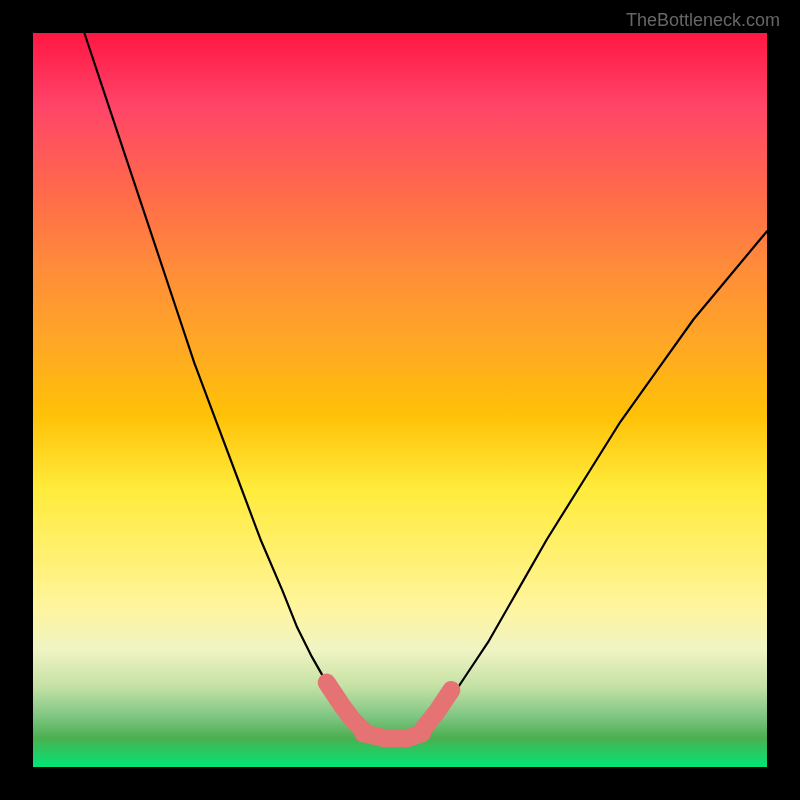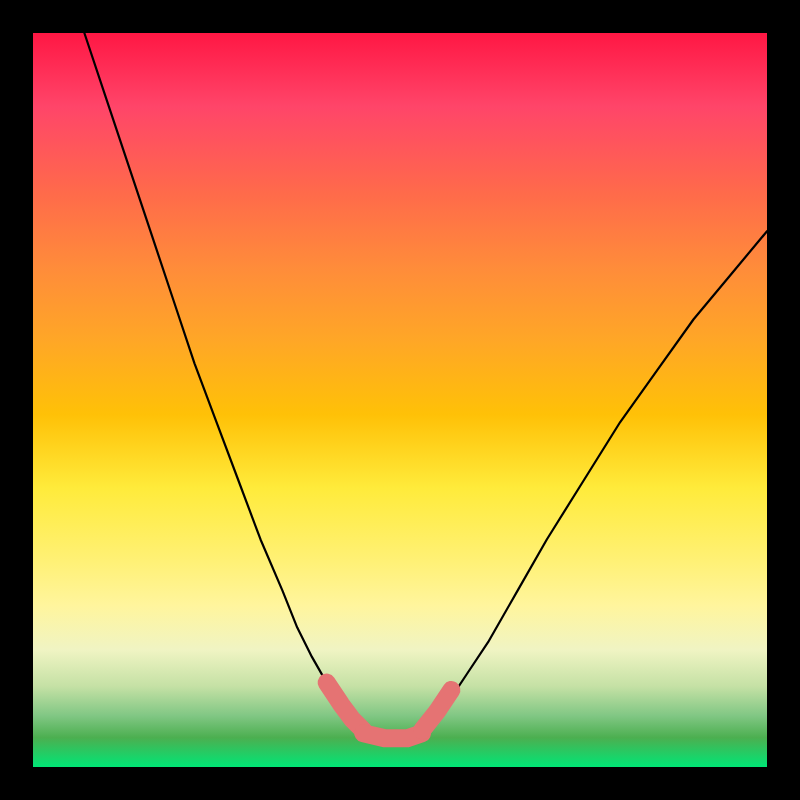--- a/index.html
+++ b/index.html
@@ -49,20 +49,21 @@
     top: 33px;
     width: 734px;
     height: 734px;
     overflow: visible;
   }
 </style>
 </head>
 <body>
 <div class="container">
   <div class="plot-area"></div>
+  <div class="watermark">TheBottleneck.com</div>
   <svg class="curves" viewBox="0 0 734 734" preserveAspectRatio="none">
     <g id="chart-paths">
         <path d="M51.38 0.00 L73.40 66.06 L95.42 132.12 L117.44 198.18 L139.46 264.24 L161.48 330.30 L183.50 389.02 L205.52 447.74 L227.54 506.46 L249.56 557.84 L264.24 594.54 L278.92 623.90 L293.60 649.59 L308.28 671.61 L319.29 686.29 L330.30 697.30" fill="none" stroke="#000000" stroke-width="2.2" stroke-linecap="round" stroke-linejoin="round"></path>
         <path d="M389.02 697.30 L403.70 682.62 L418.38 664.27 L433.06 642.25 L455.08 609.22 L484.44 557.84 L513.80 506.46 L550.50 447.74 L587.20 389.02 L623.90 337.64 L660.60 286.26 L697.30 242.22 L734.00 198.18" fill="none" stroke="#000000" stroke-width="2.2" stroke-linecap="round" stroke-linejoin="round"></path>
         <path d="M330.30 697.30 L352.32 703.17 L374.34 703.17 L389.02 697.30" fill="none" stroke="#000000" stroke-width="2.2" stroke-linecap="round" stroke-linejoin="round"></path>
         <path d="M293.60 649.59 L308.28 671.61 L319.29 686.29 L330.30 697.30" fill="none" stroke="#e57373" stroke-width="18" stroke-linecap="round" stroke-linejoin="round"></path>
         <path d="M330.30 700.24 L352.32 705.37 L374.34 705.37 L389.02 700.24" fill="none" stroke="#e57373" stroke-width="18" stroke-linecap="round" stroke-linejoin="round"></path>
         <path d="M389.02 697.30 L403.70 678.95 L418.38 656.93" fill="none" stroke="#e57373" stroke-width="18" stroke-linecap="round" stroke-linejoin="round"></path>
       </g>
   </svg>

